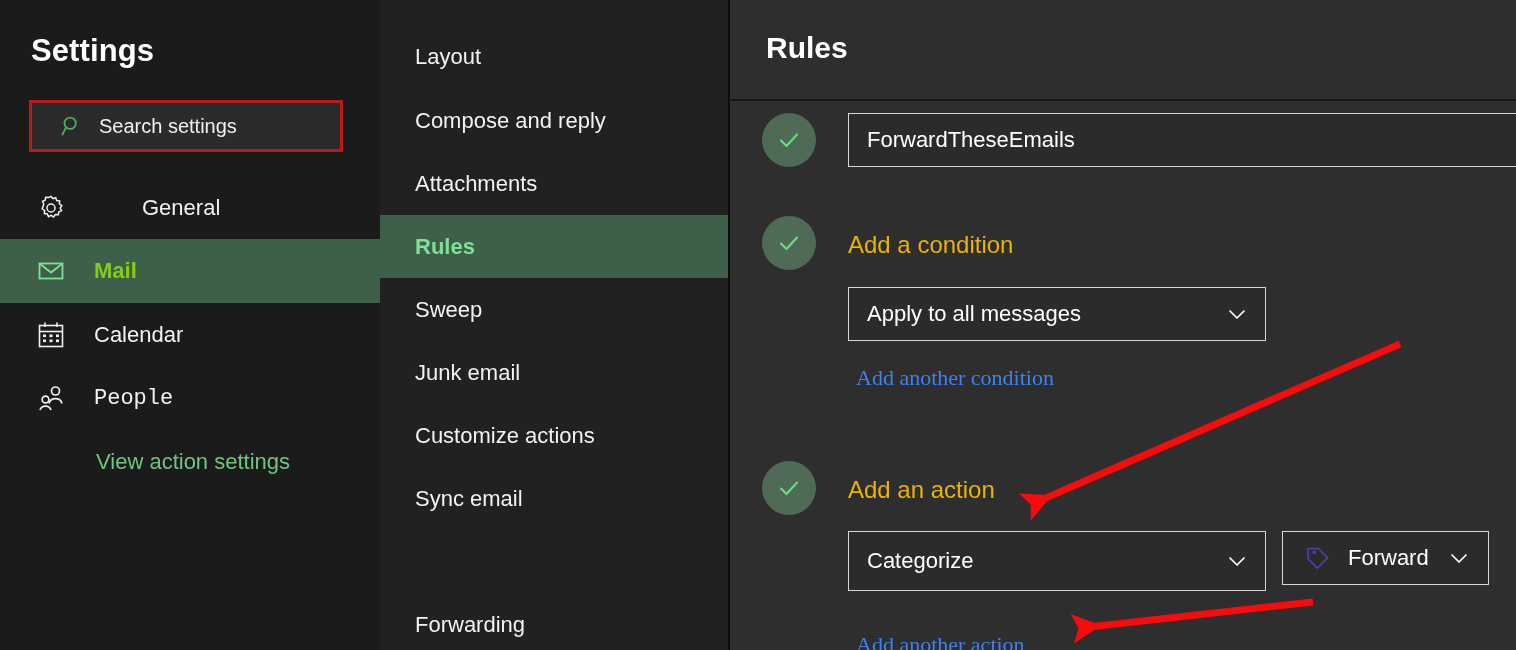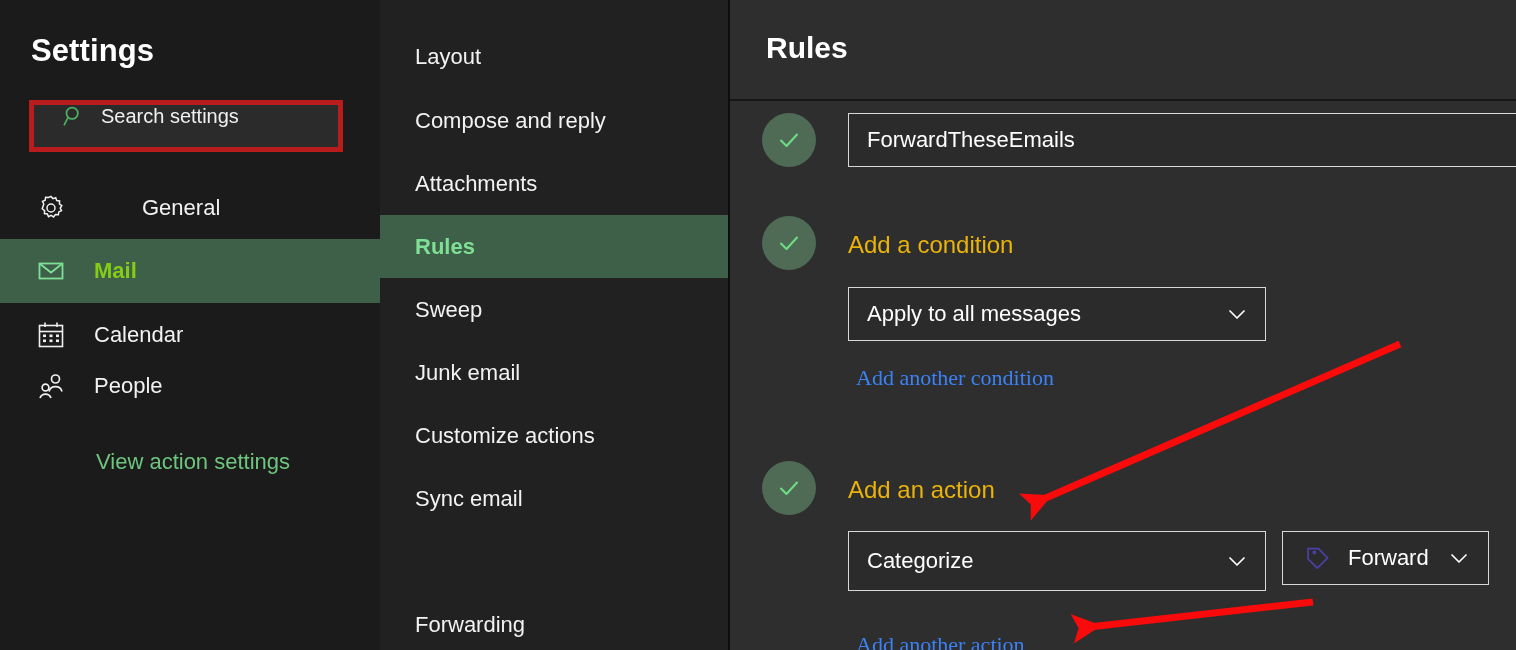--- a/index.html
+++ b/index.html
@@ -38,24 +38,24 @@
     left: 31px;
     top: 33px;
   }
 
   #search-box {
     position: absolute;
     left: 29px;
     top: 100px;
     width: 314px;
     height: 52px;
-    border: 5px solid #b91c1c;
+    border: 3px solid #b91c1c;
     background: #2b2b2b;
     display: flex;
-    align-items: flex-start;
+    align-items: center;
     padding-left: 29px;
   }
   #search-box .sicon {
     width: 22px; height: 22px;
     flex: 0 0 22px;
     margin-right: 16px;
     display: block;
   }
   #search-placeholder {
     color: #f0f0f0;
@@ -80,21 +80,21 @@
   .nav-item .nlabel {
     font-size: 22px;
     color: #f2f2f2;
   }
   .nav-item.selected { background: #3e6049; }
   .nav-item.selected .nlabel { color: #84cc16; font-weight: bold; }
 
   #nav-general  { top: 176px; gap: 48px; }
   #nav-mail     { top: 239px; }
   #nav-calendar { top: 303px; }
-  #nav-people   { top: 354px; }
+  #nav-people   { top: 366px; font-family: Liberation Mono, monospace; }
 
   #quick-settings {
     position: absolute;
     left: 96px;
     top: 449px;
     color: #6ec57e;
     font-size: 22px;
   }
 
   

